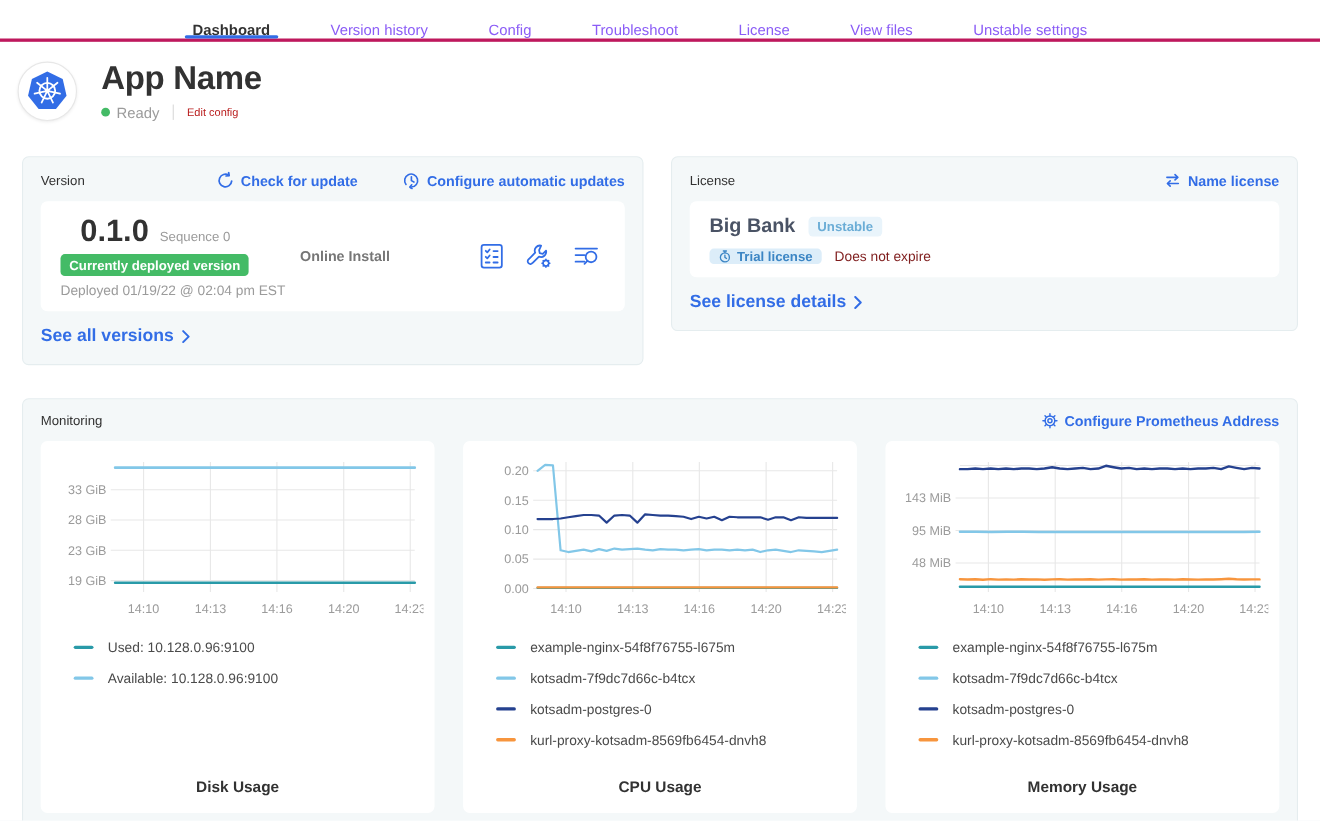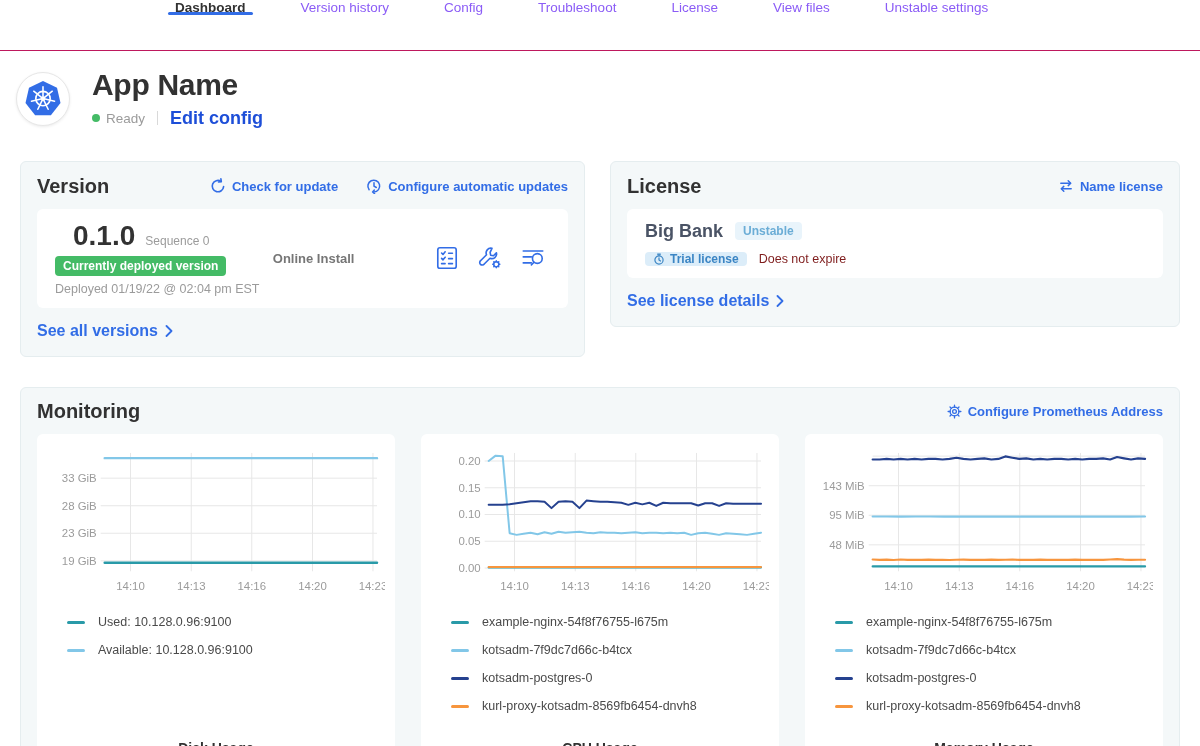--- a/index.html
+++ b/index.html
@@ -3,40 +3,40 @@
 <meta charset="utf-8">
 <style>
   * { box-sizing: border-box; }
   html,body { margin:0; padding:0; }
   body {
     width:1200px; height:746px; overflow:hidden;
     background:#ffffff; color:#323232;
     font-family:"Liberation Sans", sans-serif;
   }
   
-  .nav { height:51px; border-bottom:1px solid #be185d; display:flex; align-items:flex-start; padding-left:175px; background:#fff; }
+  .nav { height:38px; border-bottom:3px solid #be185d; display:flex; align-items:flex-end; padding-left:175px; background:#fff; }
   .tab { font-size:13.5px; color:#8b5cf6; display:flex; align-items:center; margin-right:55px; position:relative; cursor:pointer; white-space:nowrap; }
   .tab.active { color:#323232; font-weight:700; }
   .tab.active::after { content:""; position:absolute; left:-7px; right:-7px; bottom:0; height:3px; background:#326de6; border-radius:2px; }
   
   .app-header { display:flex; align-items:center; padding:18px 20px 0 16px; }
   .avatar { width:54px; height:54px; border-radius:50%; background:#fff; border:1px solid #e7e7e7; box-shadow:0 1px 3px rgba(0,0,0,.08); display:flex; align-items:center; justify-content:center; flex:0 0 auto; }
   .title-block { margin-left:22px; }
   .app-title { font-size:30px; font-weight:700; margin:0; letter-spacing:-.3px; line-height:1.05; }
   .status-row { display:flex; align-items:center; margin-top:7px; }
   .dot { width:8px; height:8px; border-radius:50%; background:#44bb66; margin-right:6px; }
   .status-text { color:#9b9b9b; font-size:13.5px; }
   .vdivider { width:1px; height:14px; background:#d9d9d9; margin:0 12px; }
-  .blue-link { color:#1d4ed8; font-weight:700; font-size:18px; cursor:pointer; text-decoration:none; }
+  .blue-link { color:#b91c1c; font-weight:400; font-size:10px; cursor:pointer; text-decoration:none; }
   
   .cards-row { display:grid; grid-template-columns:565px 570px; gap:25px; padding:0 20px; margin-top:32px; align-items:start; }
   .card { background:#f4f8f9; border:1px solid #e5edef; border-radius:6px; padding:13px 16px 16px; }
   .card-head { display:flex; justify-content:space-between; align-items:center; margin-bottom:11px; }
-  .card-title { font-size:20px; font-weight:700; }
-  .head-links { display:flex; gap:28px; align-items:flex-end; }
+  .card-title { font-size:12px; font-weight:400; }
+  .head-links { display:flex; gap:41px; align-items:flex-end; }
   .icon-link { display:inline-flex; align-items:center; gap:6px; color:#326de6; font-weight:700; font-size:13px; cursor:pointer; white-space:nowrap; }
   .inner-card { background:#fff; border-radius:6px; padding:12px 18px; }
   .version-inner { display:flex; align-items:center; }
   .v-left { width:44%; }
   .v-num-row { display:flex; align-items:baseline; gap:10px; }
   .v-num { font-size:28px; font-weight:700; line-height:1.1;margin-left:18px; }
   .v-seq { font-size:12px; color:#9b9b9b; }
   .deploy-badge { display:inline-block; background:#44bb66; color:#fff; font-size:12px; font-weight:700; padding:3px 8px; border-radius:4px; margin:5px 0 6px; }
   .deployed-at { font-size:12.5px; color:#9b9b9b; }
   .v-mid { flex:1; font-size:13px; color:#767676; font-weight:700; }

